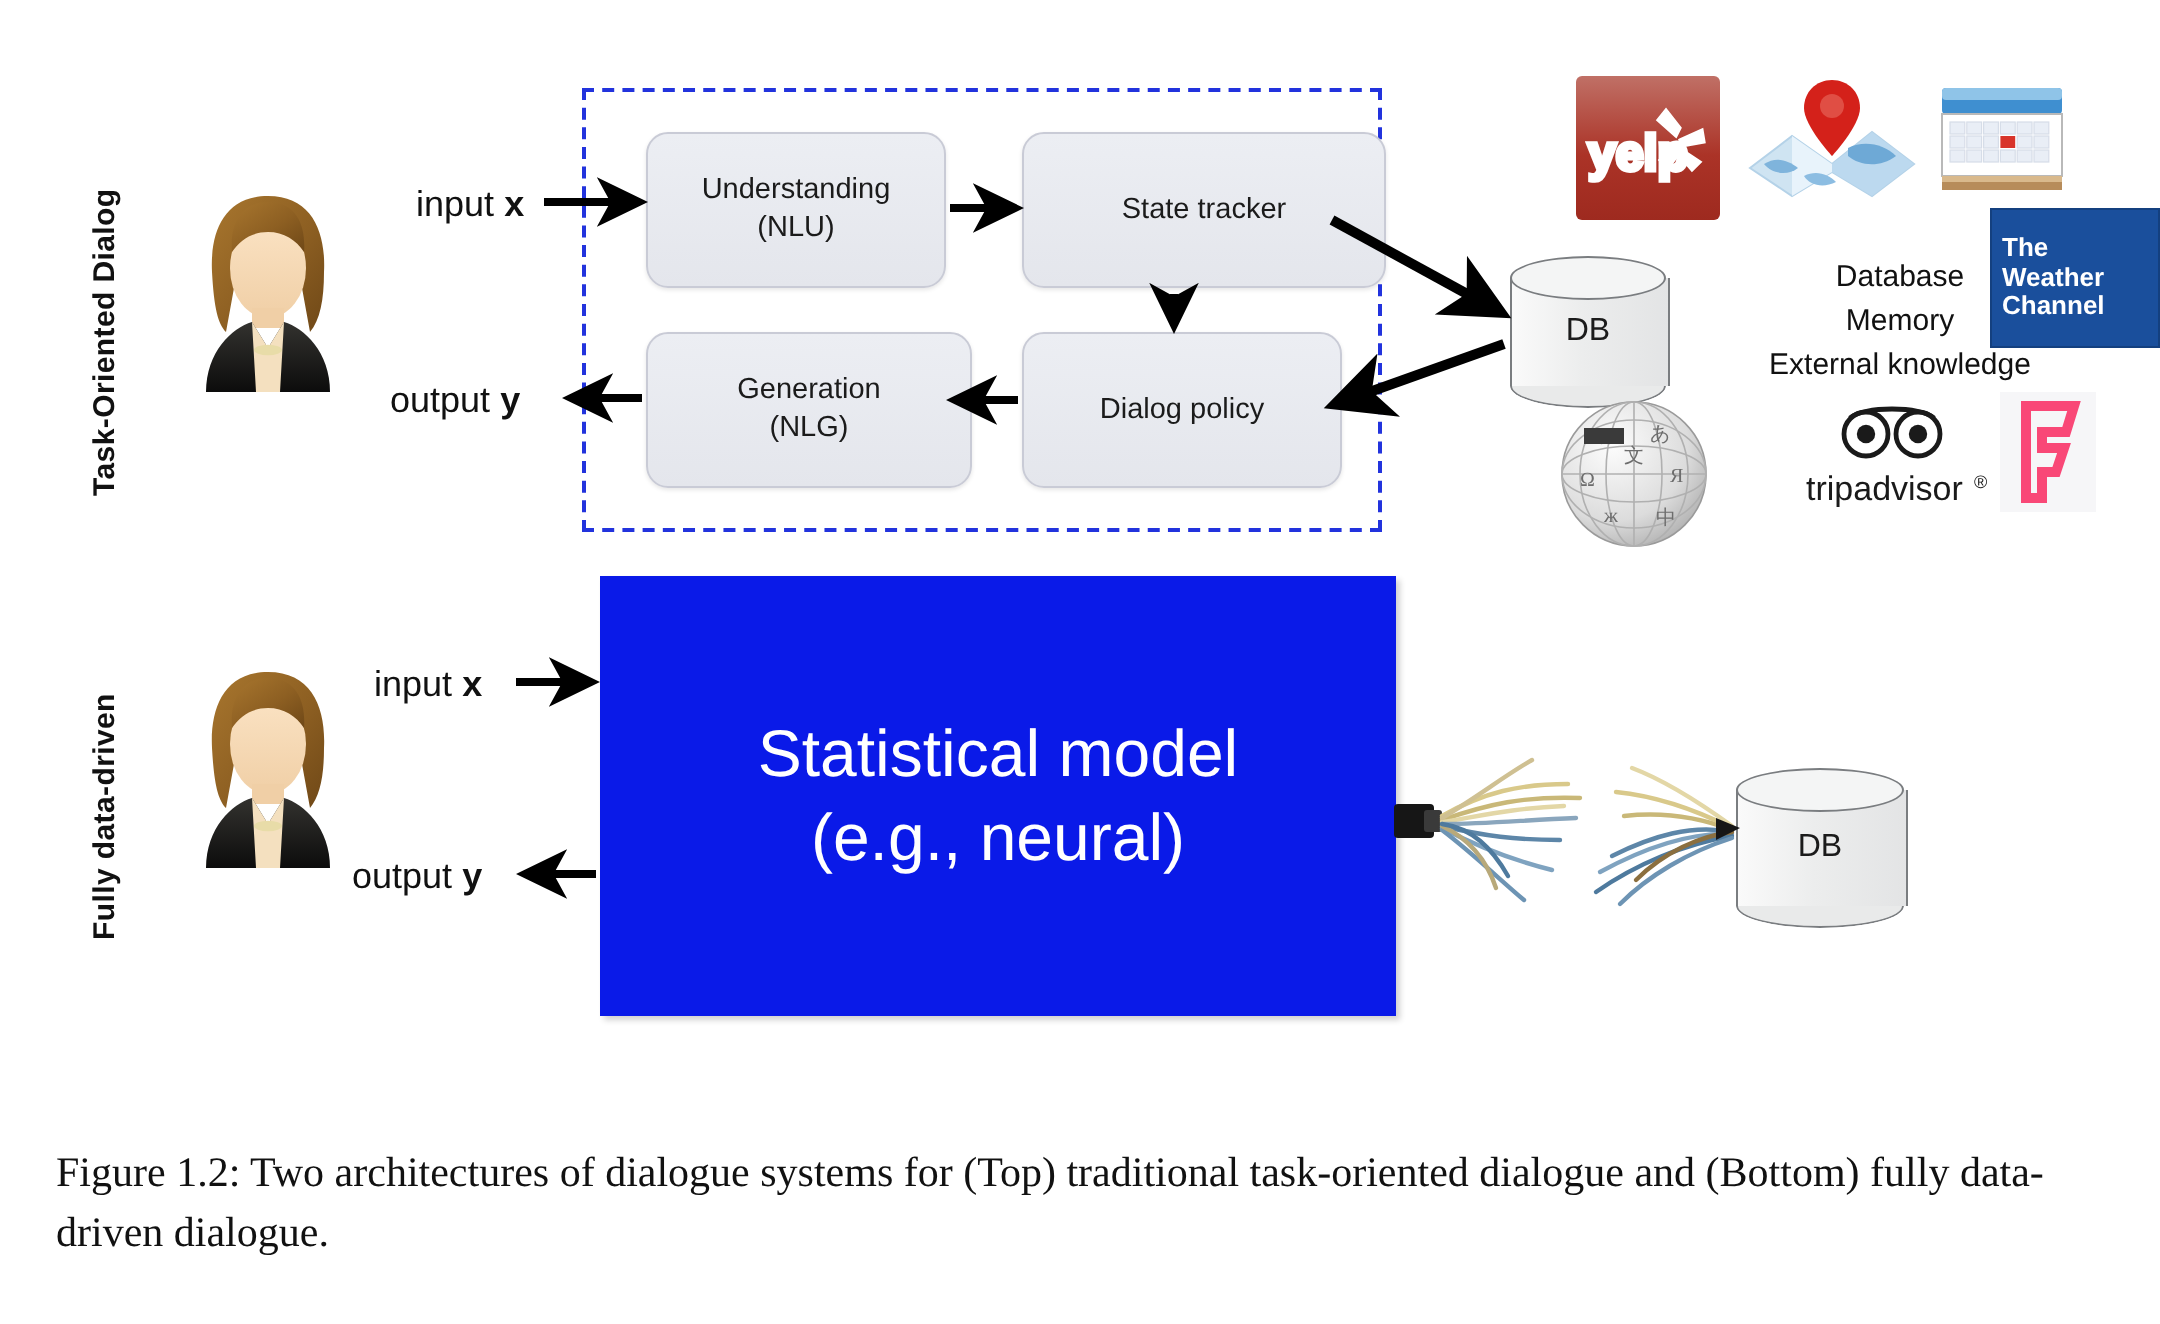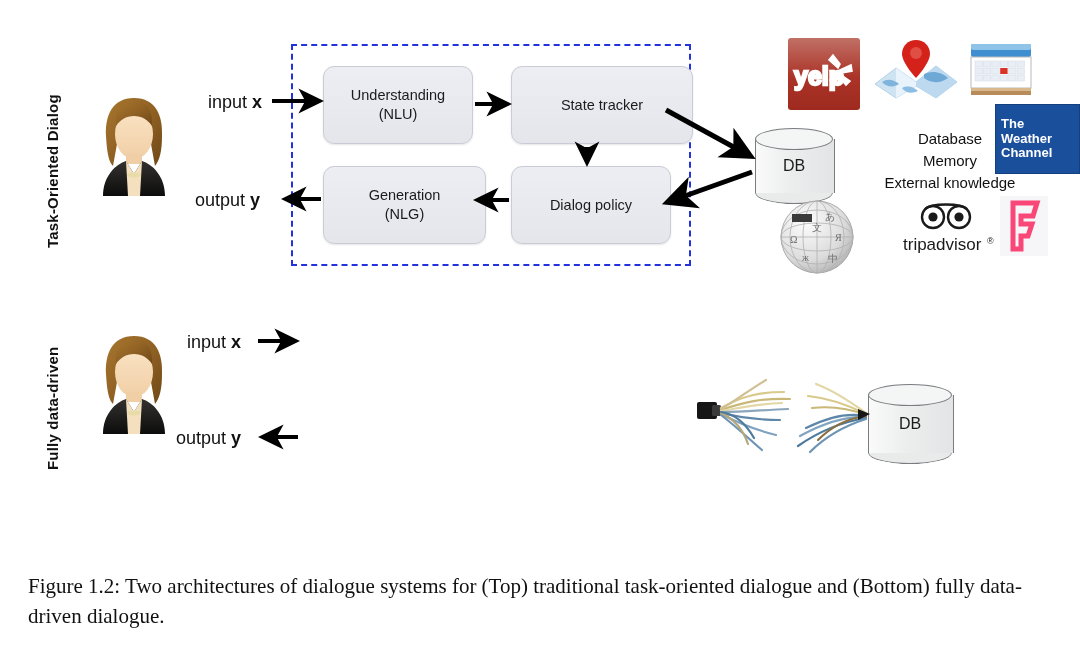--- a/index.html
+++ b/index.html
@@ -209,20 +209,24 @@
   <div class="modbox" id="box-nlg">
     <span>
       <span>Generation</span><br>
       <span>(NLG)</span>
     </span>
   </div>
   <div class="modbox" id="box-policy">
     <span>Dialog policy</span>
   </div>
 
+  <div id="blue-box">
+    <div>Statistical model</div>
+    <div>(e.g., neural)</div>
+  </div>
 
   <div class="db" id="db-top">
     <div class="body"></div>
       <div class="bot"></div>
       <div class="top"></div>
     <div class="lbl">DB</div>
   </div>
 
   <div class="db" id="db-bottom">
     <div class="body"></div>

